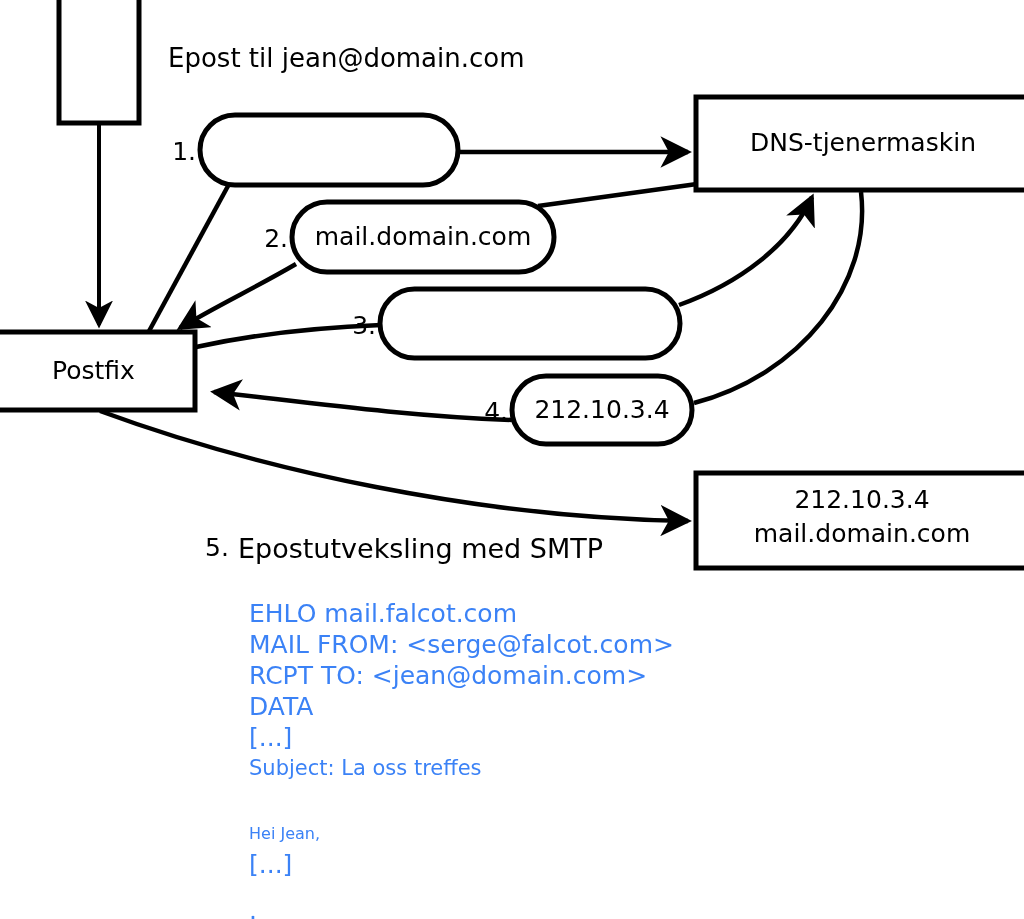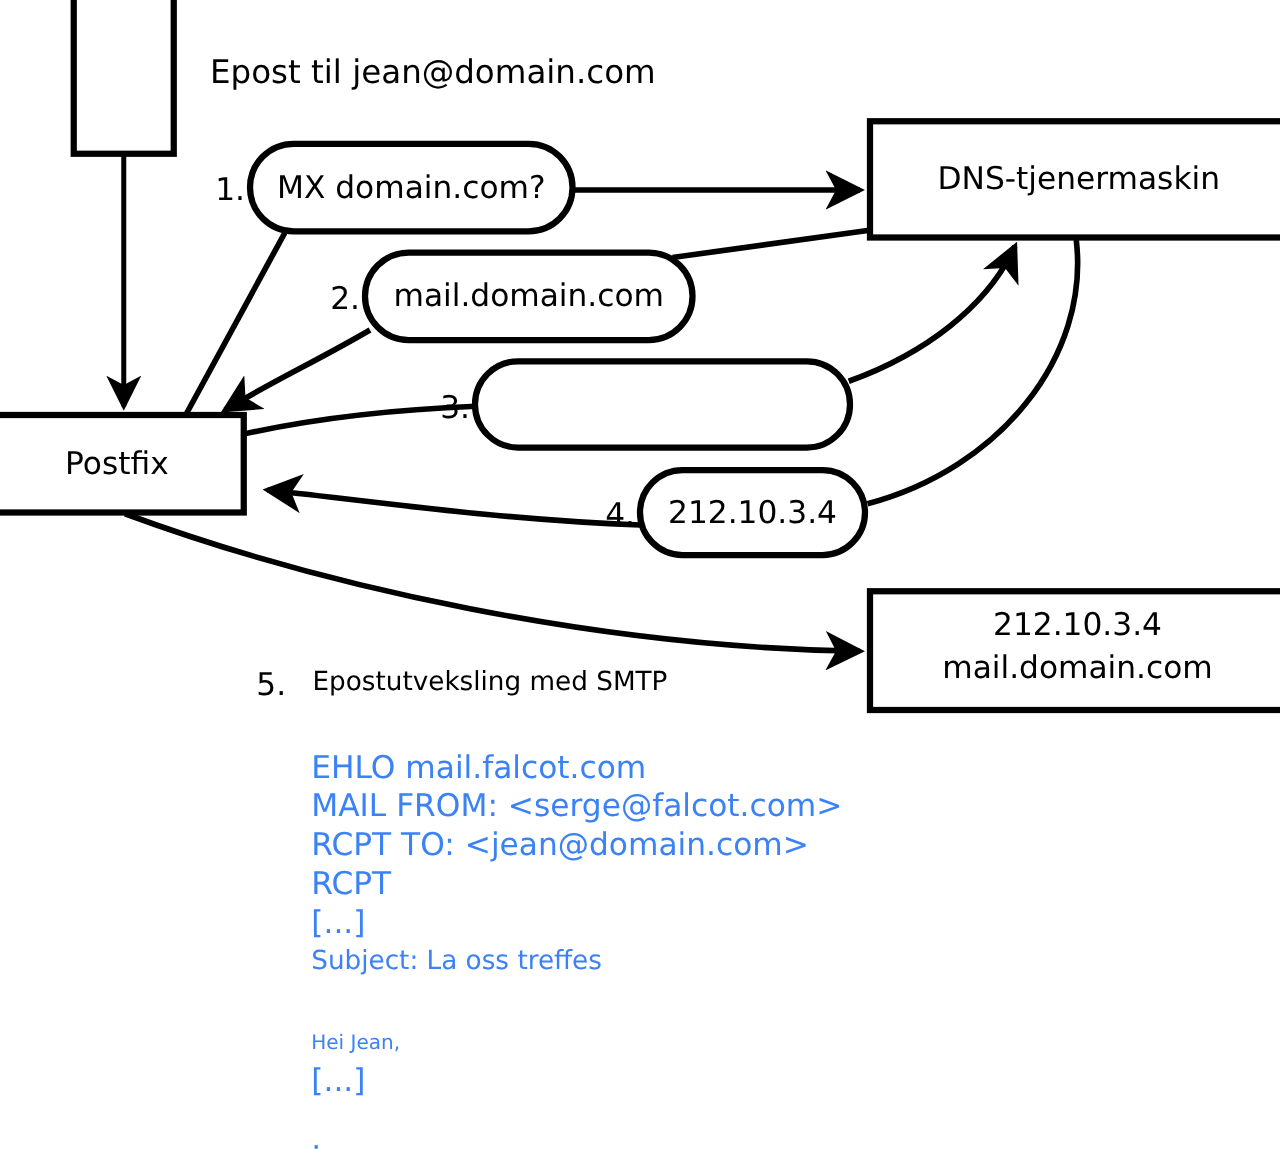--- a/index.html
+++ b/index.html
@@ -113,30 +113,29 @@
   <div class="node-label" style="left:696px; top:97px; width:334px; height:93px; font-size:25px;">DNS-tjenermaskin</div>
 
   <div class="node-label" style="left:696px; top:484px; width:332px; height:32px; font-size:25px;">212.10.3.4</div>
   <div class="node-label" style="left:696px; top:518px; width:332px; height:32px; font-size:25px;">mail.domain.com</div>
 
   <div class="step-num" style="left:146px; top:137px; width:50px; font-size:25px;">1.</div>
   <div class="step-num" style="left:238px; top:224px; width:50px; font-size:25px;">2.</div>
   <div class="step-num" style="left:326px; top:311px; width:50px; font-size:25px;">3.</div>
   <div class="step-num" style="left:458px; top:397px; width:50px; font-size:25px;">4.</div>
 
-  <div class="node-label" style="left:200px; top:115px; width:258px; height:70px; font-size:25px;">MX domain.com?</div>
   <div class="node-label" style="left:292px; top:202px; width:262px; height:70px; font-size:25px;">mail.domain.com</div>
   <div class="node-label" style="left:512px; top:376px; width:180px; height:68px; font-size:25px;">212.10.3.4</div>
 
   <div class="free-text" style="left:205px; top:533px; font-size:25px;">5.</div>
-  <div class="free-text" style="left:250px; top:533px; font-size:21px;">Epostutveksling med SMTP</div>
+  <div class="free-text" style="left:238px; top:533px; font-size:27px;">Epostutveksling med SMTP</div>
 
   <div class="mono-block" style="left:249px; top:598px; font-size:25px;">EHLO mail.falcot.com</div>
   <div class="mono-block" style="left:249px; top:629px; font-size:25px;">MAIL FROM: &lt;serge@falcot.com&gt;</div>
   <div class="mono-block" style="left:249px; top:660px; font-size:25px;">RCPT TO: &lt;jean@domain.com&gt;</div>
-  <div class="mono-block" style="left:249px; top:691px; font-size:25px;">RCPT</div>
+  <div class="mono-block" style="left:249px; top:691px; font-size:25px;">DATA</div>
   <div class="mono-block" style="left:249px; top:722px; font-size:25px;">[...]</div>
   <div class="mono-block" style="left:249px; top:753px; font-size:21px;">Subject: La oss treffes</div>
   <div class="mono-block" style="left:249px; top:818px; font-size:16px;text-align:center;">Hei Jean,</div>
   <div class="mono-block" style="left:249px; top:849px; font-size:25px;">[...]</div>
   <div class="mono-block" style="left:249px; top:895px; font-size:25px;">.</div>
 
 </div>
 
 </body></html>

